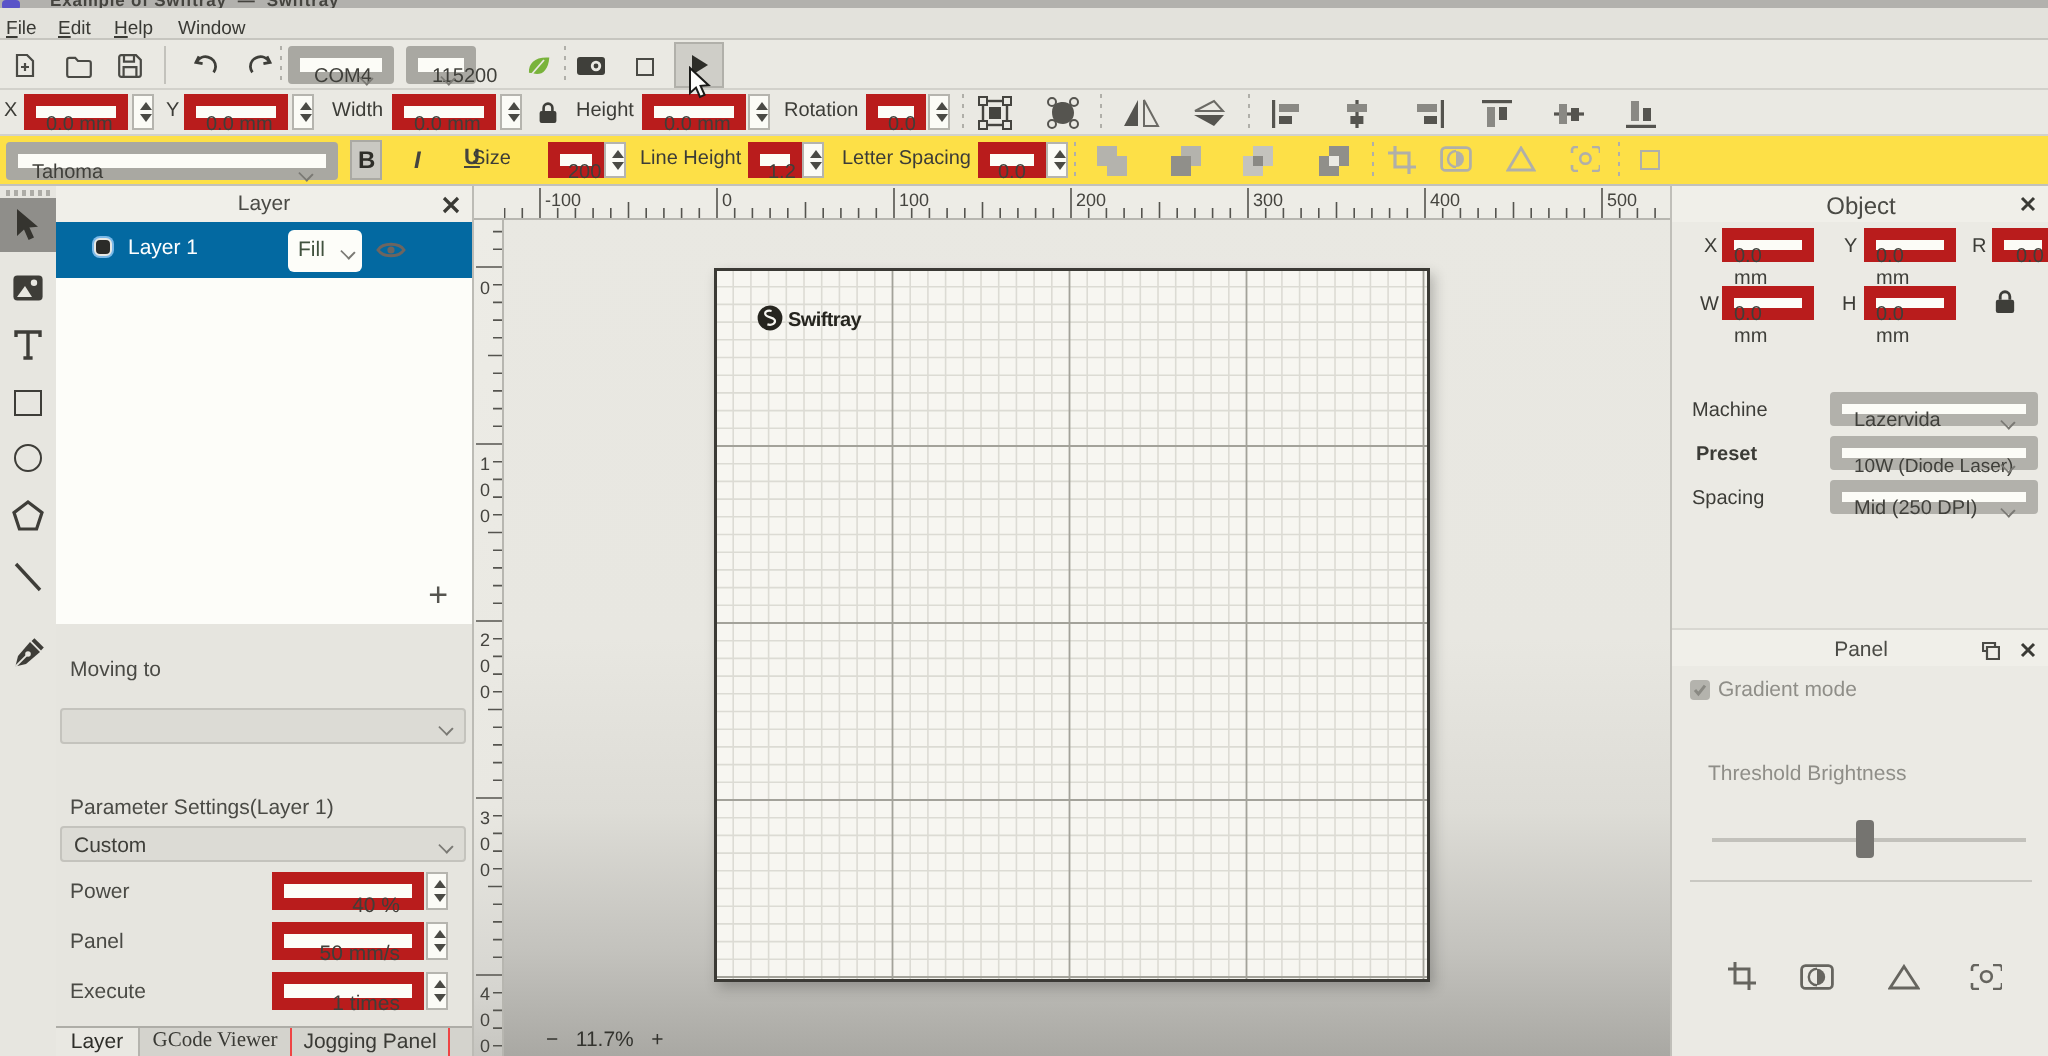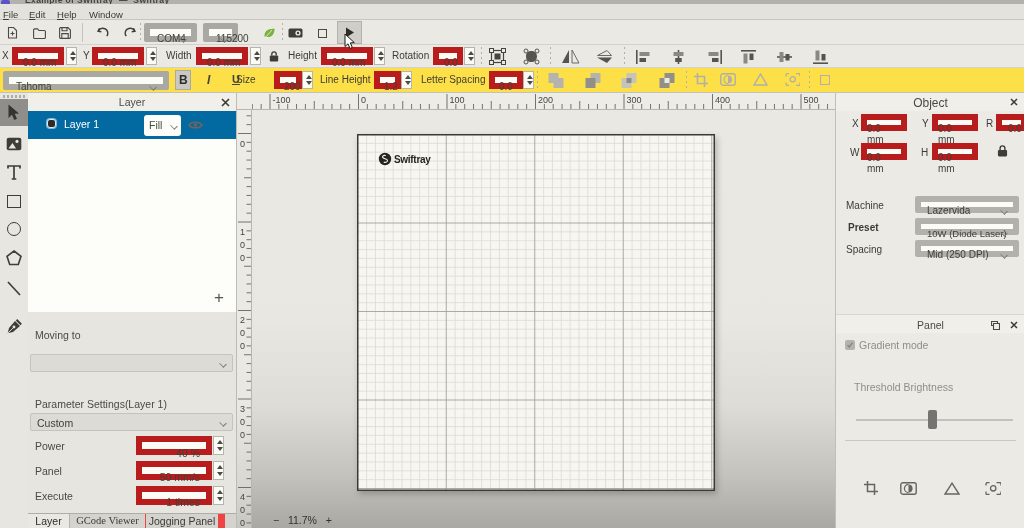--- a/index.html
+++ b/index.html
@@ -355,21 +355,21 @@
     <div class="spin" style="left:185px;top:174px;height:19px;"></div>
   </div>
 
   <div class="abs" style="left:0;top:420px;width:208px;height:15px;background:#d4d3cd;border-top:1px solid #aeada7;">
     <div class="abs" style="left:0;top:0;width:42px;height:15px;background:#e9e8e2;border-right:1px solid #b5b4ae;">
       <span style="position:absolute;left:0;top:1px;width:100%;text-align:center;font-size:10.5px;color:#2e2e29;">Layer</span>
     </div>
     <div class="abs" style="left:42px;top:0;width:76px;height:32px;border-right:1px solid #ef4444;font-family:Liberation Serif, serif;">
       <span style="position:absolute;left:0;top:1px;width:100%;text-align:center;font-size:10.5px;color:#3a3a35;">GCode Viewer</span>
     </div>
-    <div class="abs" style="left:118px;top:0;width:79px;height:15px;border-right:7px solid #ef4444;">
+    <div class="abs" style="left:118px;top:0;width:79px;height:15px;border-right:1px solid #ef4444;">
       <span style="position:absolute;left:0;top:1px;width:100%;text-align:center;font-size:10.5px;color:#3a3a35;">Jogging Panel</span>
     </div>
   </div>
 </div>
 
 <div id="canvas" class="abs" style="left:237px;top:93px;width:598px;height:435px;overflow:hidden;background:linear-gradient(180deg,#e9e8e2 0%,#e8e7e1 52%,#dddcd6 72%,#c3c2bd 88%,#a9a8a3 100%);">
 
   <div class="abs" style="left:15px;top:0;width:583px;height:17px;background:#edece6;border-bottom:1px solid #b7b6b0;">
     <svg width="583" height="17" style="position:absolute;left:0;top:0;">
       <path d="M0.3 11 V16 M9.15 11 V16 M18.0 1 V16 M26.85 11 V16 M35.7 11 V16 M44.55 11 V16 M53.4 11 V16 M62.25 8 V16 M71.1 11 V16 M79.95 11 V16 M88.8 11 V16 M97.65 11 V16 M106.5 1 V16 M115.35 11 V16 M124.2 11 V16 M133.05 11 V16 M141.9 11 V16 M150.75 8 V16 M159.6 11 V16 M168.45 11 V16 M177.3 11 V16 M186.15 11 V16 M195.0 1 V16 M203.85 11 V16 M212.7 11 V16 M221.55 11 V16 M230.4 11 V16 M239.25 8 V16 M248.1 11 V16 M256.95 11 V16 M265.8 11 V16 M274.65 11 V16 M283.5 1 V16 M292.35 11 V16 M301.2 11 V16 M310.05 11 V16 M318.9 11 V16 M327.75 8 V16 M336.6 11 V16 M345.45 11 V16 M354.3 11 V16 M363.15 11 V16 M372.0 1 V16 M380.85 11 V16 M389.7 11 V16 M398.55 11 V16 M407.4 11 V16 M416.25 8 V16 M425.1 11 V16 M433.95 11 V16 M442.8 11 V16 M451.65 11 V16 M460.5 1 V16 M469.35 11 V16 M478.2 11 V16 M487.05 11 V16 M495.9 11 V16 M504.75 8 V16 M513.6 11 V16 M522.45 11 V16 M531.3 11 V16 M540.15 11 V16 M549.0 1 V16 M557.85 11 V16 M566.7 11 V16 M575.55 11 V16" stroke="#55544f" stroke-width="0.8" fill="none"></path>

